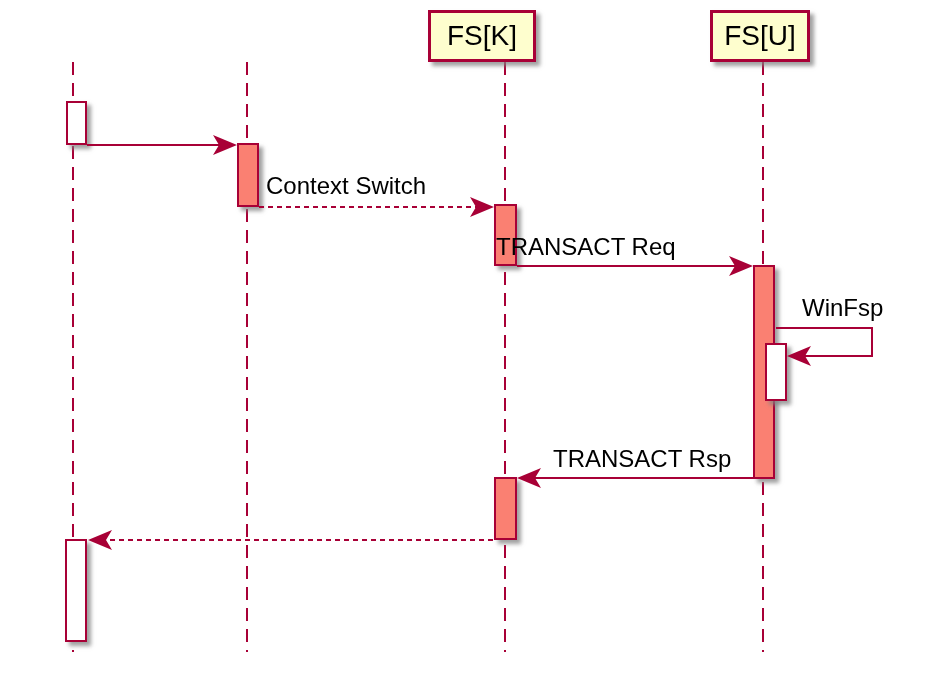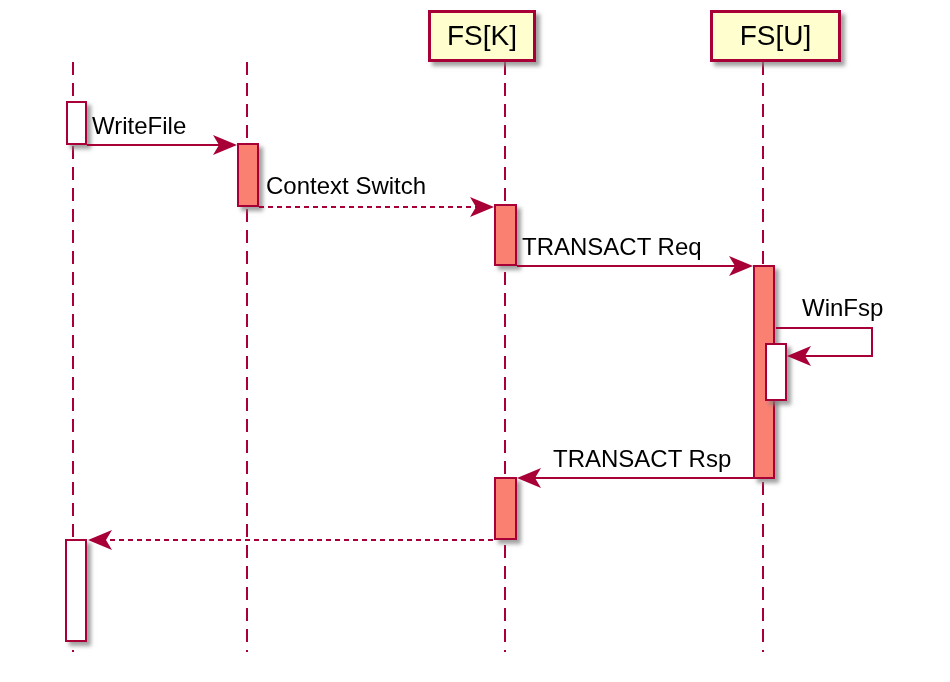--- a/index.html
+++ b/index.html
@@ -118,49 +118,48 @@
 <div class="canvas">
 
   <div class="lifeline" style="left:72px"></div>
   <div class="lifeline" style="left:246px"></div>
   <div class="lifeline" style="left:504px"></div>
   <div class="lifeline" style="left:762px"></div>
 
   <div class="pbox" style="left:428px; width:108px">
     <span>FS[K]</span>
   </div>
-  <div class="pbox" style="left:710px; width:131px">
+  <div class="pbox" style="left:710px; width:100px">
     <span>FS[U]</span>
   </div>
 
   <div class="act plain" style="left:66px;  top:101px; width:21px; height:44px"></div>
   <div class="act salmon" style="left:237px; top:143px; width:22px; height:64px"></div>
   <div class="act salmon" style="left:494px; top:204px; width:23px; height:62px"></div>
   <div class="act salmon" style="left:753px; top:265px; width:22px; height:214px"></div>
   <div class="act plain" style="left:765px; top:343px; width:22px; height:58px"></div>
   <div class="act salmon" style="left:494px; top:477px; width:23px; height:63px"></div>
   <div class="act plain" style="left:65px;  top:539px; width:22px; height:103px"></div>
 
-  <div class="msg-label" style="left:92px; top:112px">WriteFile</div>
   <div class="msg-line-solid" style="left:87px; top:144px; width:146px"></div>
   <div class="ah" style="left:211px; top:135px">
     <svg viewBox="0 0 26 20">
         <polygon points="26,10 2,0 8,10 2,20"></polygon>
       </svg>
   </div>
 
   <div class="msg-label" style="left:266px; top:172px">Context Switch</div>
   <div class="msg-line-dashed" style="left:259px; top:206px; width:231px"></div>
   <div class="ah" style="left:468px; top:197px">
     <svg viewBox="0 0 26 20">
         <polygon points="26,10 2,0 8,10 2,20"></polygon>
       </svg>
   </div>
 
-  <div class="msg-label" style="left:522px; top:233px">TRANSACT Req</div>
+  <div class="msg-label" style="left:496px; top:233px">TRANSACT Req</div>
   <div class="msg-line-solid" style="left:517px; top:265px; width:232px"></div>
   <div class="ah" style="left:727px; top:256px">
     <svg viewBox="0 0 26 20">
         <polygon points="26,10 2,0 8,10 2,20"></polygon>
       </svg>
   </div>
 
   <div class="msg-label" style="left:802px; top:294px">WinFsp</div>
   <div class="msg-line-solid" style="left:776px; top:327px; width:97px"></div>
   <div class="msg-line-vert" style="left:871px; top:327px; height:30px"></div>

